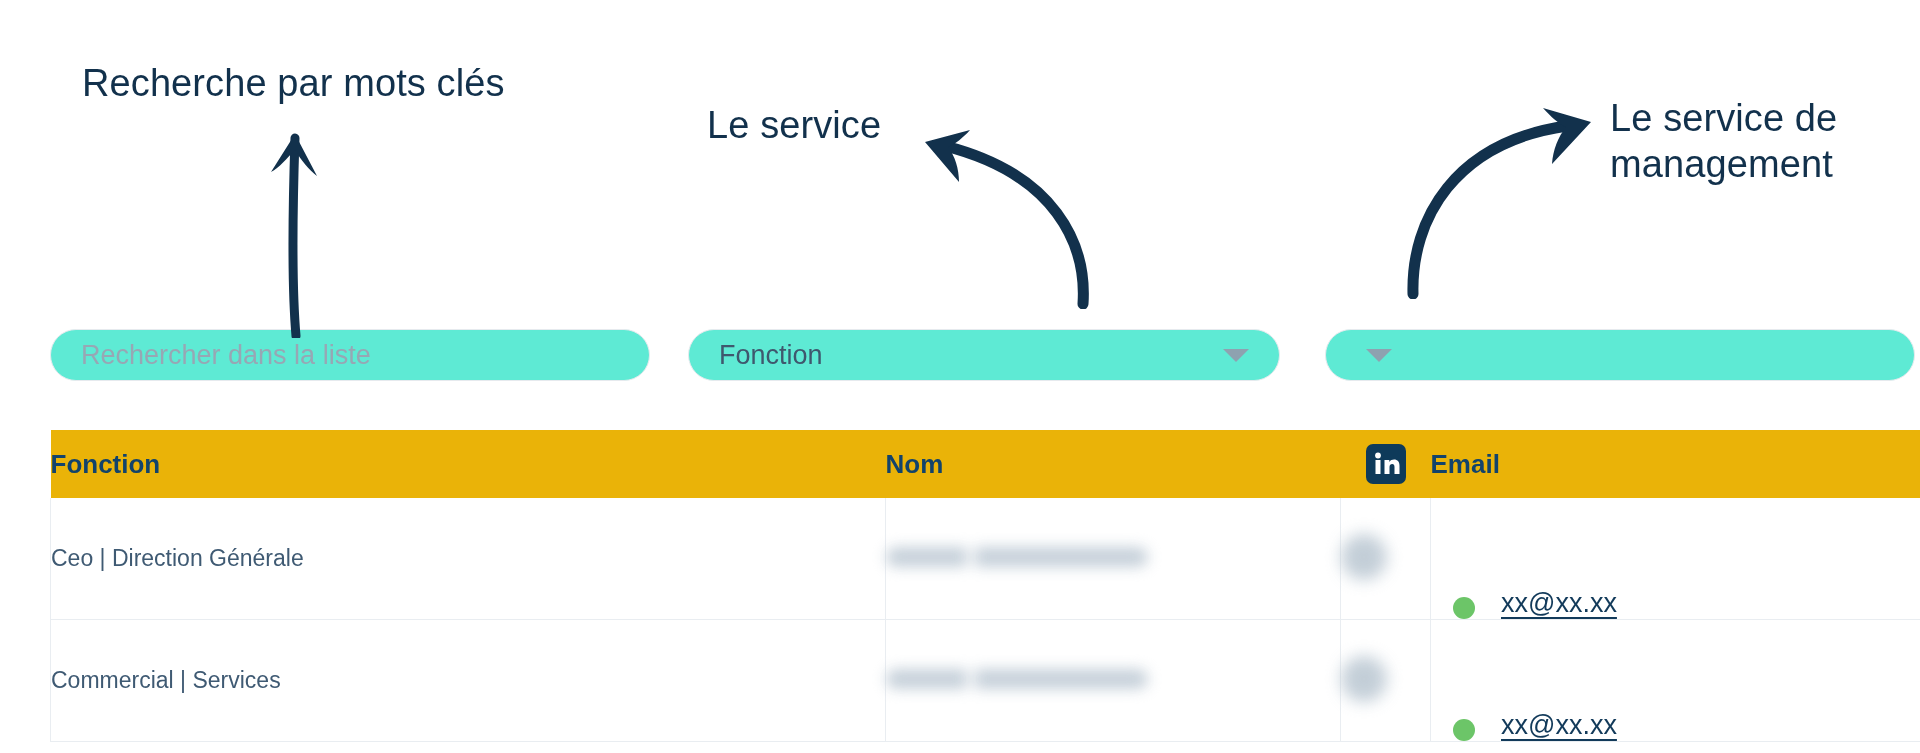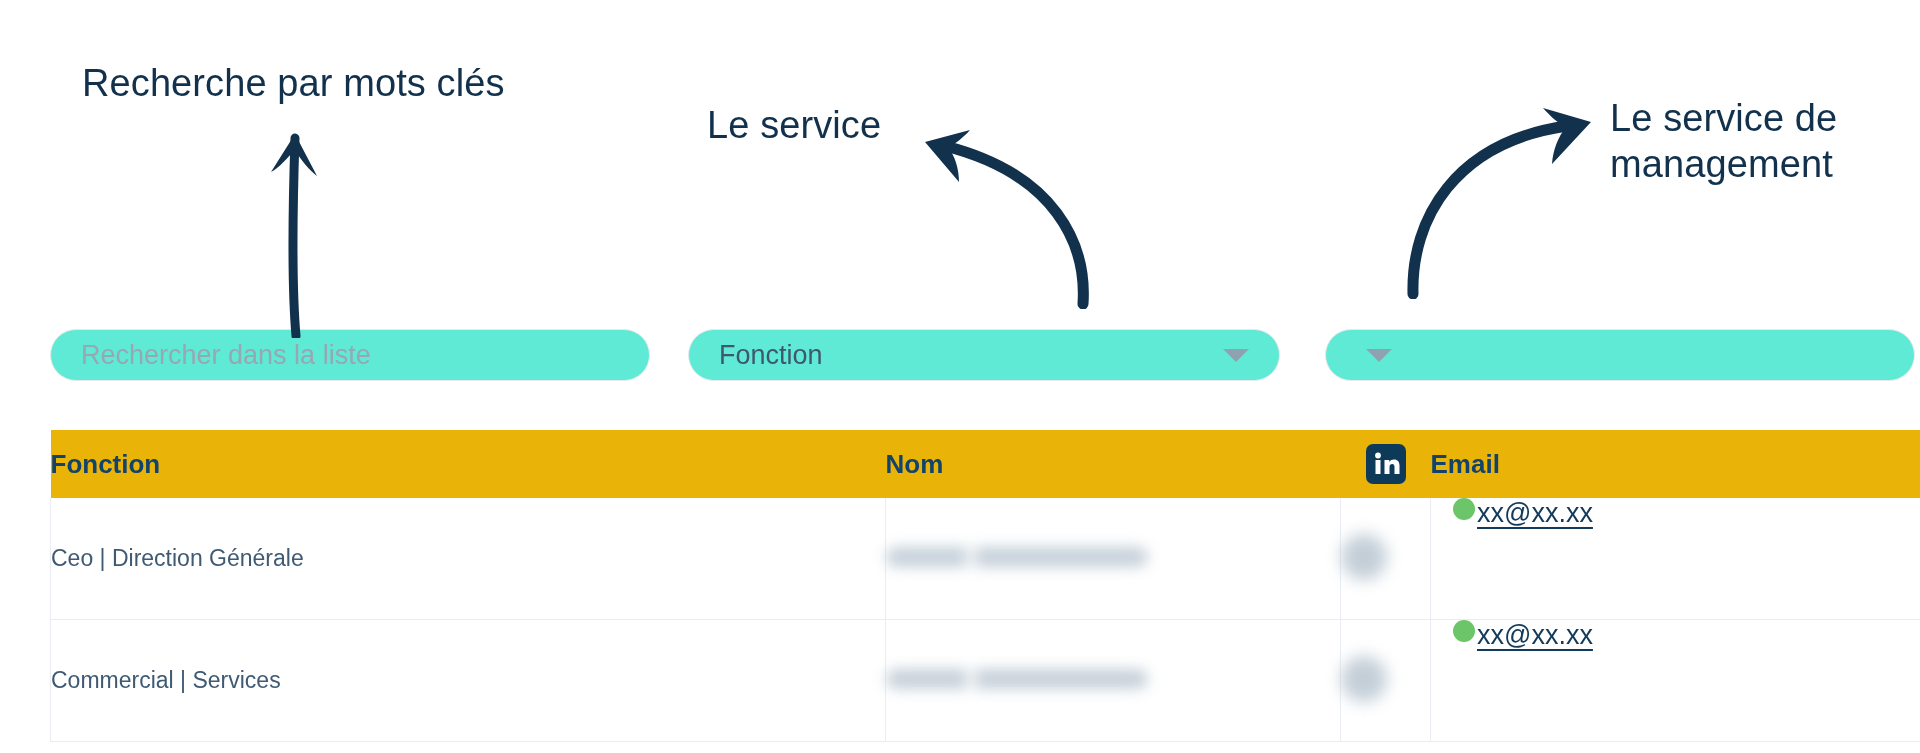--- a/index.html
+++ b/index.html
@@ -150,22 +150,22 @@
     display: inline-block;
     width: 46px; height: 46px;
     border-radius: 50%;
     background: #b9c6d1;
     filter: blur(8px);
     opacity: .85;
   }
   .cell-email {
     padding-left: 22px;
     display: flex;
-    align-items: flex-start;
-    gap: 2px;
+    align-items: flex-end;
+    gap: 26px;
     height: 121px;
     box-sizing: border-box;
   }
   .status-dot {
     width: 22px; height: 22px;
     border-radius: 50%;
     background: #6cc568;
     flex: none;
   }
   .email-link {

